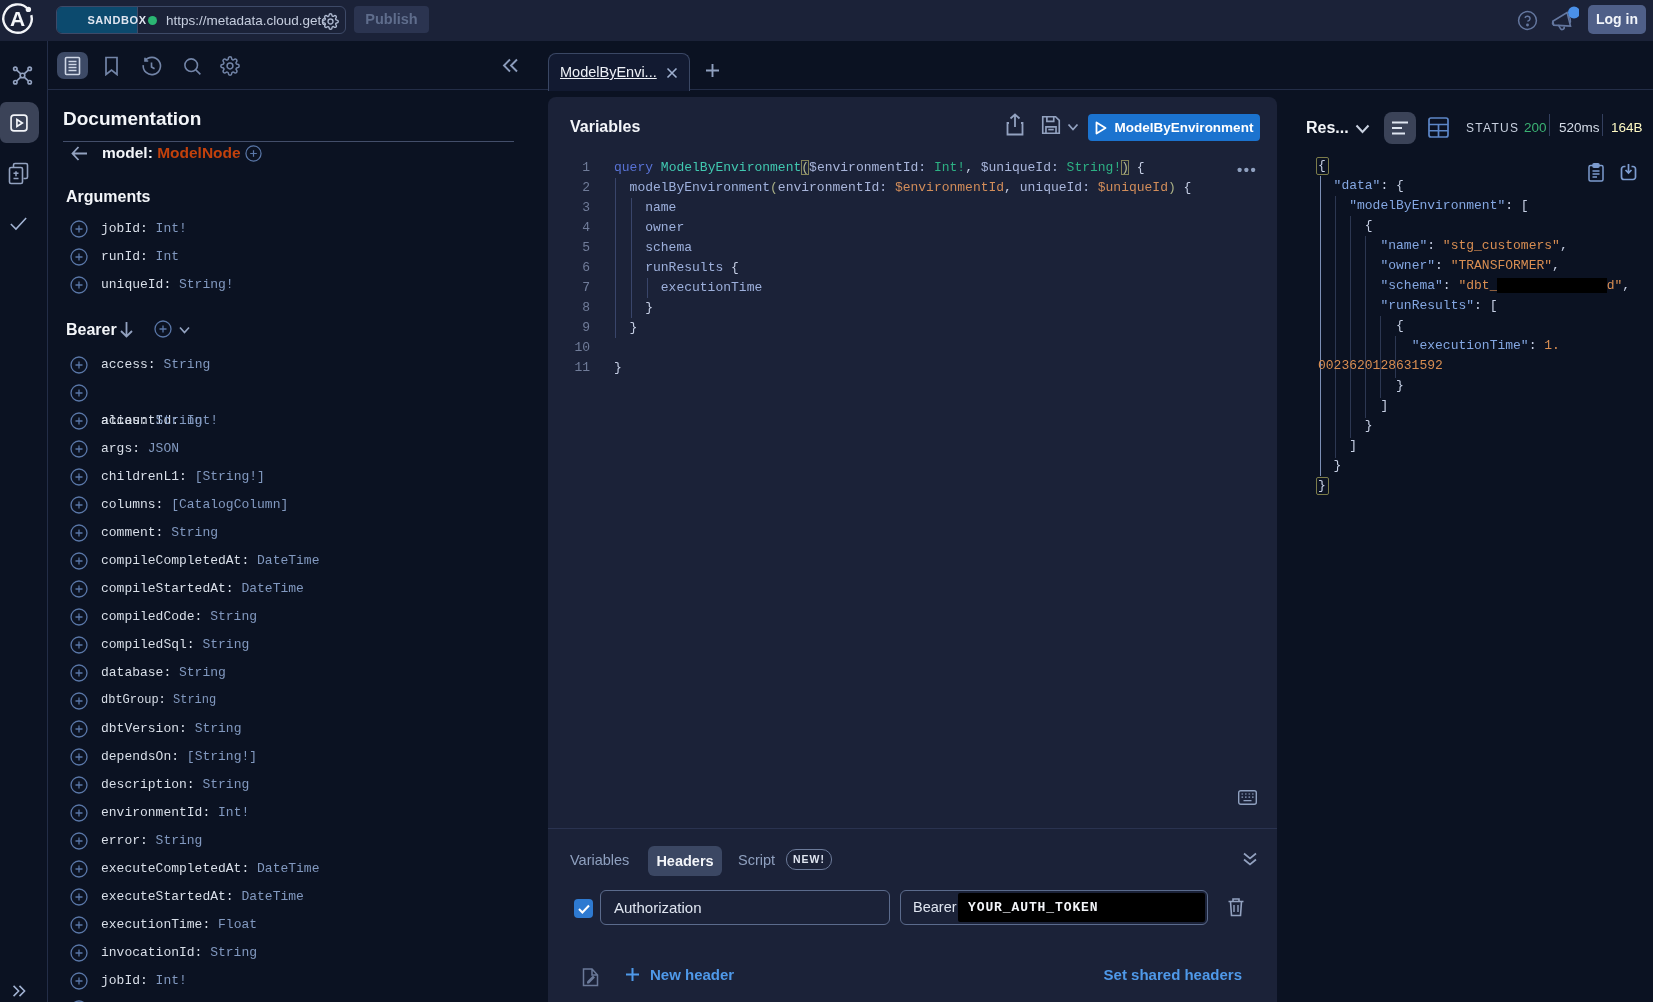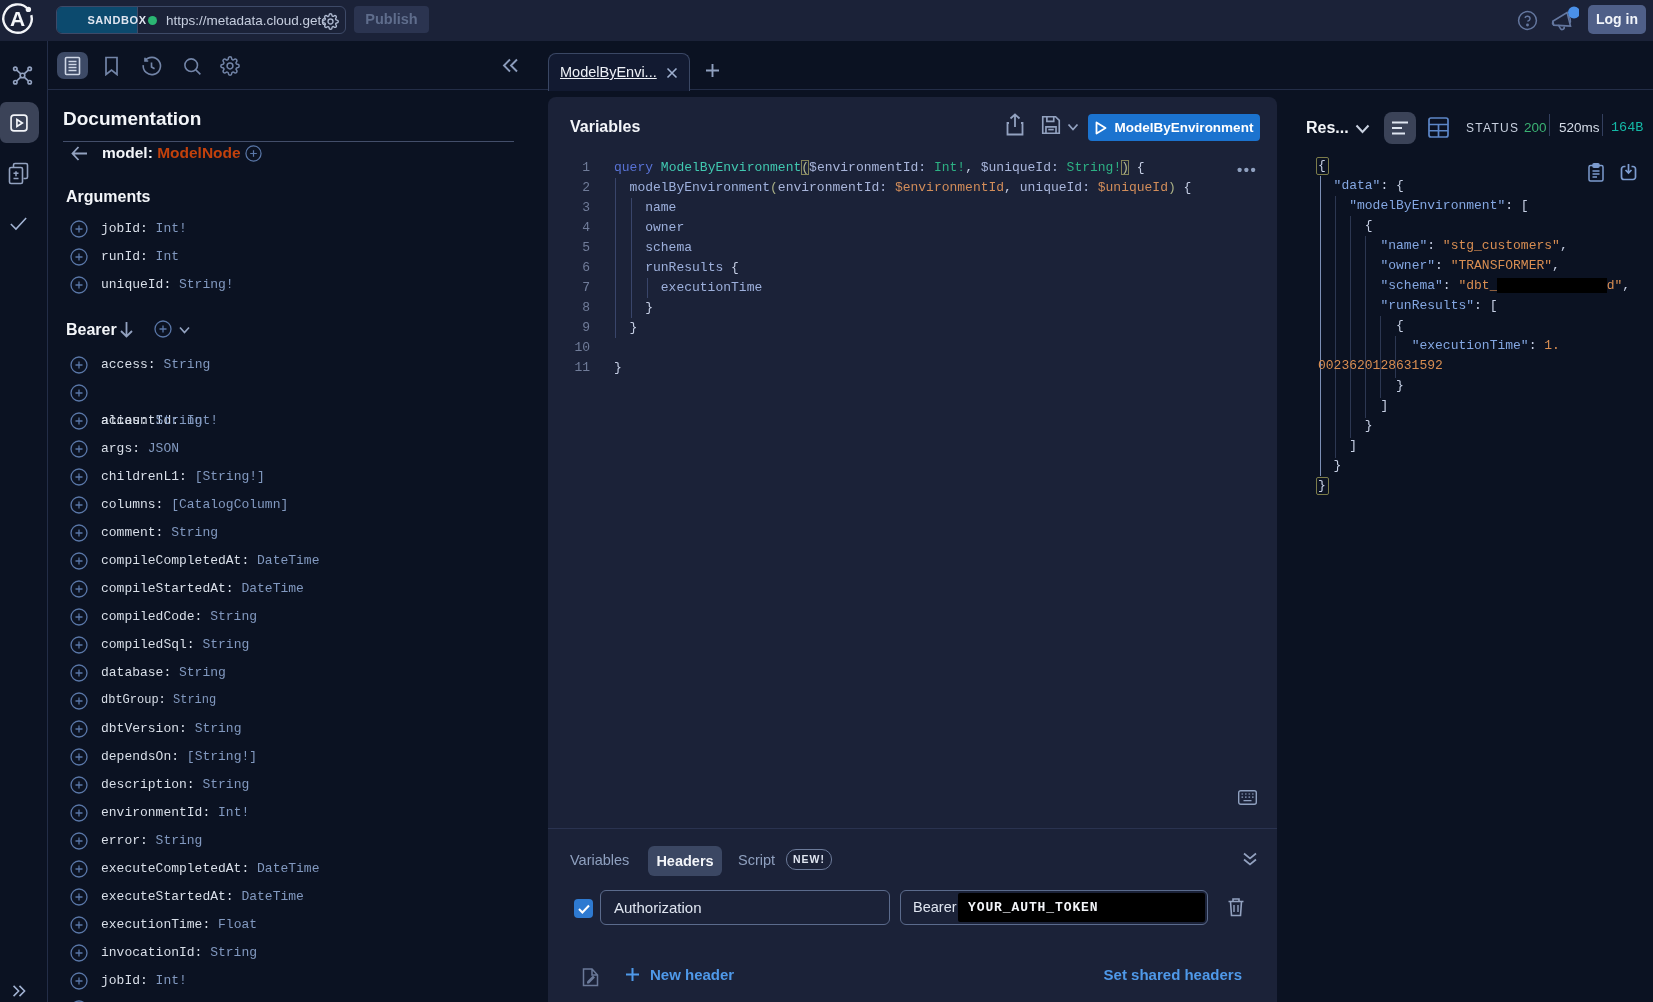--- a/index.html
+++ b/index.html
@@ -460,21 +460,21 @@
     </div>
 <svg class="abs" style="left:151px; top:27px;" width="21" height="21" viewBox="0 0 21 21" fill="none" stroke="#5d87c8" stroke-width="1.7">
       <rect x="1" y="1" width="19" height="19" rx="2"></rect>
       <path d="M1 7.5 H20 M10.5 7.5 V20 M1 13.75 H20"></path>
     </svg>
 <div class="abs" style="left:189px; top:31px; font-size:12px; letter-spacing:1.3px; color:#c9d1e0;">STATUS</div>
 <div class="abs" style="left:247px; top:30px; font-size:13.5px; color:#3bb273;">200</div>
 <div class="abs" style="left:272px; top:24px; width:1px; height:22px; background:#333f5e;"></div>
 <div class="abs" style="left:282px; top:30px; font-size:13.5px; color:#d5dce8;">520ms</div>
 <div class="abs" style="left:325px; top:24px; width:1px; height:22px; background:#333f5e;"></div>
-<div class="abs" style="left:334px; top:30px; font-size:13.5px; color:#14b8a6;font-family:Liberation Mono, monospace;">164B</div>
+<div class="abs" style="left:334px; top:30px; font-size:13.5px; color:#fef9c3;">164B</div>
 <svg class="abs" style="left:311px; top:73px;" width="16" height="19" viewBox="0 0 16 19" fill="none" stroke="#7d9cd0" stroke-width="1.5">
       <rect x="1" y="2.5" width="14" height="15.5" rx="1.5"></rect>
       <rect x="5" y="0.8" width="6" height="3.4" rx="1" fill="#7d9cd0"></rect>
       <path d="M4.5 8 h7 M4.5 11 h7 M4.5 14 h4.5"></path>
     </svg>
 <svg class="abs" style="left:343px; top:73px;" width="17" height="18" viewBox="0 0 17 18" fill="none" stroke="#7d9cd0" stroke-width="1.7">
       <path d="M5.5 3.5 H4 a2.5 2.5 0 0 0 -2.5 2.5 v8 a2.5 2.5 0 0 0 2.5 2.5 h9 a2.5 2.5 0 0 0 2.5 -2.5 v-8 a2.5 2.5 0 0 0 -2.5 -2.5 H11.5"></path>
       <path d="M8.5 1 V9.5 M5.5 7 L8.5 10 L11.5 7"></path>
     </svg>
 <div class="jguide" style="left:43px; top:86px; height:300px; background:#7c8fb6;"></div>

